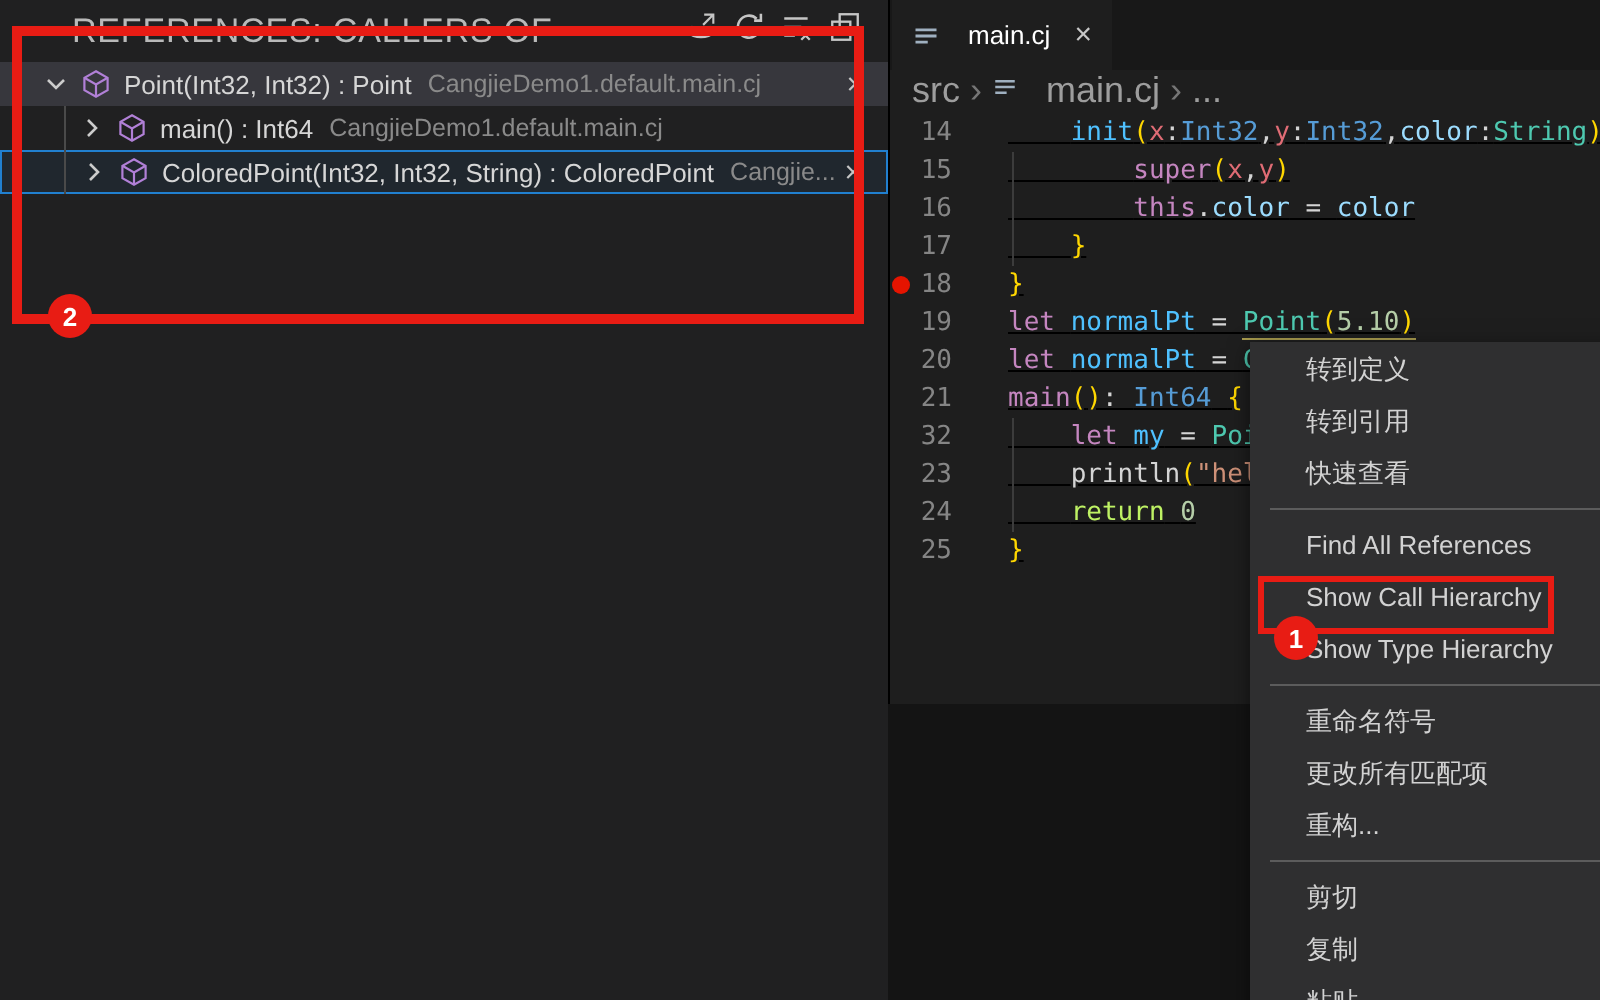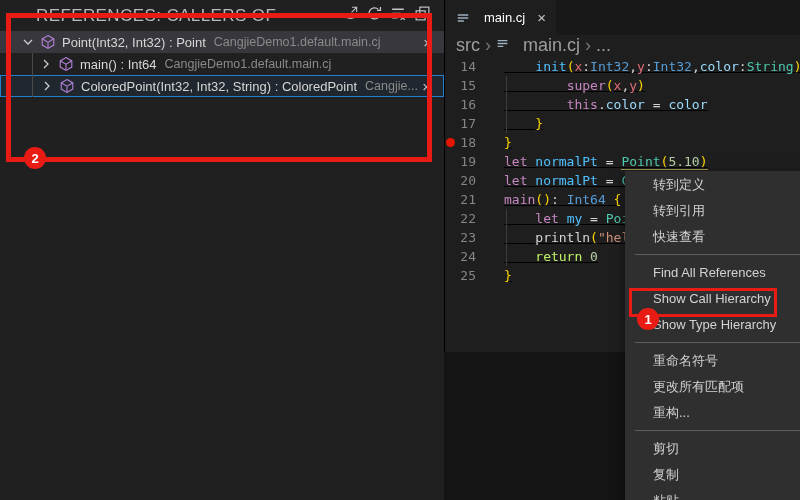--- a/index.html
+++ b/index.html
@@ -163,21 +163,21 @@
   </div>
   <div class="code">
       <div class="code-line"><span class="line-num">14</span><span>    </span><span style="color: rgb(79, 193, 255);">init</span><span style="color: rgb(255, 215, 0);">(</span><span style="color: rgb(224, 108, 117);">x</span><span style="color: rgb(212, 212, 212);">:</span><span style="color: rgb(86, 156, 214);">Int32</span><span style="color: rgb(212, 212, 212);">,</span><span style="color: rgb(224, 108, 117);">y</span><span style="color: rgb(212, 212, 212);">:</span><span style="color: rgb(86, 156, 214);">Int32</span><span style="color: rgb(212, 212, 212);">,</span><span style="color: rgb(156, 220, 254);">color</span><span style="color: rgb(212, 212, 212);">:</span><span style="color: rgb(78, 201, 176);">String</span><span style="color: rgb(255, 215, 0);">)</span></div>
       <div class="code-line"><span class="indent-guide"></span><span class="line-num">15</span><span>        </span><span style="color: rgb(197, 134, 192);">super</span><span style="color: rgb(255, 215, 0);">(</span><span style="color: rgb(224, 108, 117);">x</span><span style="color: rgb(212, 212, 212);">,</span><span style="color: rgb(224, 108, 117);">y</span><span style="color: rgb(255, 215, 0);">)</span></div>
       <div class="code-line"><span class="indent-guide"></span><span class="line-num">16</span><span>        </span><span style="color: rgb(197, 134, 192);">this</span><span style="color: rgb(212, 212, 212);">.</span><span style="color: rgb(156, 220, 254);">color</span><span style="color: rgb(212, 212, 212);"> = </span><span style="color: rgb(156, 220, 254);">color</span></div>
       <div class="code-line"><span class="indent-guide"></span><span class="line-num">17</span><span>    </span><span style="color: rgb(255, 215, 0);">}</span></div>
       <div class="code-line"><span class="breakpoint"></span><span class="line-num">18</span><span style="color: rgb(255, 215, 0);">}</span></div>
       <div class="code-line"><span class="line-num">19</span><span style="color: rgb(197, 134, 192);">let</span><span> </span><span style="color: rgb(79, 193, 255);">normalPt</span><span style="color: rgb(212, 212, 212);"> = </span><span class="u" style="color: rgb(78, 201, 176);">Point</span><span class="u" style="color: rgb(255, 215, 0);">(</span><span class="u" style="color: rgb(181, 206, 168);">5.10</span><span class="u" style="color: rgb(255, 215, 0);">)</span></div>
       <div class="code-line"><span class="line-num">20</span><span style="color: rgb(197, 134, 192);">let</span><span> </span><span style="color: rgb(79, 193, 255);">normalPt</span><span style="color: rgb(212, 212, 212);"> = </span><span style="color: rgb(78, 201, 176);">Co</span></div>
       <div class="code-line"><span class="line-num">21</span><span style="color: rgb(197, 134, 192);">main</span><span style="color: rgb(255, 215, 0);">(</span><span style="color: rgb(255, 215, 0);">)</span><span style="color: rgb(212, 212, 212);">: </span><span style="color: rgb(86, 156, 214);">Int64</span><span> </span><span style="color: rgb(255, 215, 0);">{</span></div>
-      <div class="code-line"><span class="indent-guide"></span><span class="line-num">22</span><span>    </span><span style="color: rgb(197, 134, 192);">let</span><span> </span><span style="color: rgb(79, 193, 255);">my</span><span style="color: rgb(212, 212, 212);"> = </span><span style="color: rgb(78, 201, 176);">Poi</span></div>
+      <div class="code-line"><span class="indent-guide"></span><span class="line-num">32</span><span>    </span><span style="color: rgb(197, 134, 192);">let</span><span> </span><span style="color: rgb(79, 193, 255);">my</span><span style="color: rgb(212, 212, 212);"> = </span><span style="color: rgb(78, 201, 176);">Poi</span></div>
       <div class="code-line"><span class="indent-guide"></span><span class="line-num">23</span><span>    </span><span style="color: rgb(212, 212, 212);">println</span><span style="color: rgb(255, 215, 0);">(</span><span style="color: rgb(206, 145, 120);">"hel</span></div>
       <div class="code-line"><span class="indent-guide"></span><span class="line-num">24</span><span>    </span><span style="color: #bef264;">return</span><span> </span><span style="color: rgb(181, 206, 168);">0</span></div>
       <div class="code-line"><span class="line-num">25</span><span style="color: rgb(255, 215, 0);">}</span></div>
     </div>
 </div>
 
 <div class="menu">
     <div class="menu-item">转到定义</div>
     <div class="menu-item">转到引用</div>
     <div class="menu-item">快速查看</div>

